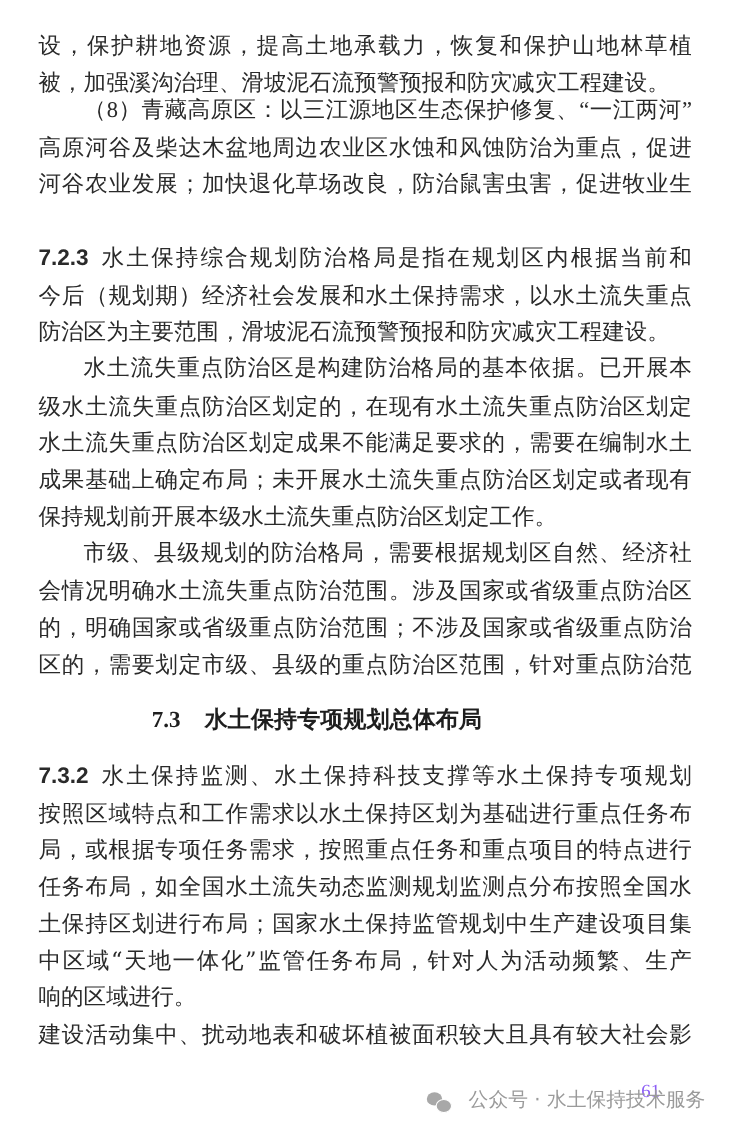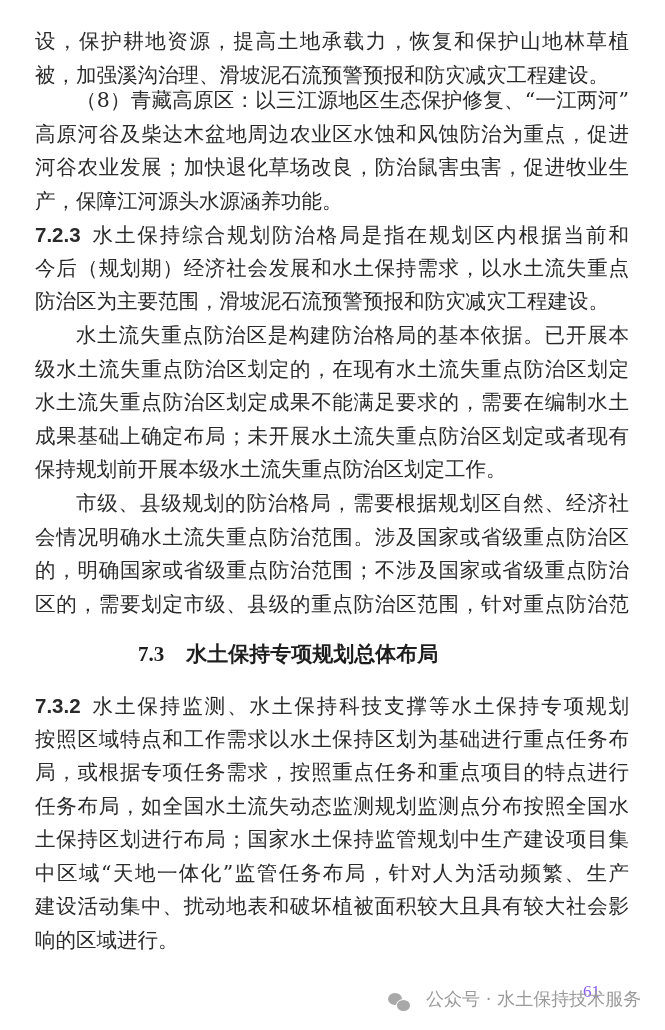--- a/index.html
+++ b/index.html
@@ -1,21 +1,21 @@
 <!DOCTYPE html>
 <html><head>
 <meta charset="utf-8">
 <style>
   html, body { margin: 0; padding: 0; background: #ffffff; }
   body { width: 665px; height: 1030px; position: relative; overflow: hidden;
          font-family: "DejaVu Serif", "Liberation Serif", serif; color: #2a2a2a; }
   .line { height: 33.5px; line-height: 33.5px; font-size: 20.5px; white-space: nowrap;
           text-align: justify; text-align-last: justify; letter-spacing: 0px; }
   .line.last { text-align-last: left; }
-  .indent { padding-left: 41px; }
+  .indent { padding-left: 41px; font-family: Liberation Serif, serif; }
   .clause-no { font-weight: bold; font-family: Liberation Sans, sans-serif; margin-right: 10px; }
   .section-title { position: absolute; left: 0; width: 576px; top: 640px; text-align: center;
                    font-family: "DejaVu Sans", sans-serif; font-weight: bold; font-size: 21px; color: #1e1e1e; }
   .section-title .num { font-family: "Liberation Serif", serif; margin-right: 22px; }
   .block { position: absolute; left: 35px; width: 594px; }
   .page-number { position: absolute; left: 583px; top: 982px; font-family: "Liberation Serif", serif;
                  font-size: 17px; color: #8b5cf6; }
   .watermark { position: absolute; left: 388px; top: 987px; font-family: "DejaVu Sans", sans-serif;
                font-size: 18px; color: #9a9a9a; display: flex; align-items: flex-end; gap: 16px; }
   .wechat-icon { width: 22px; height: 18px; position: relative; }
@@ -27,21 +27,20 @@
 
 <div class="block" style="top:17px;margin-top:8px;">
   <div class="line">设，保护耕地资源，提高土地承载力，恢复和保护山地林草植</div>
   <div class="line last">被，加强溪沟治理、滑坡泥石流预警预报和防灾减灾工程建设。</div>
 </div>
 
 <div class="block" style="top:84px;">
   <div class="line indent">（8）青藏高原区：以三江源地区生态保护修复、“一江两河”</div>
   <div class="line">高原河谷及柴达木盆地周边农业区水蚀和风蚀防治为重点，促进</div>
   <div class="line">河谷农业发展；加快退化草场改良，防治鼠害虫害，促进牧业生</div>
-  <div class="line last">产，保障江河源头水源涵养功能。</div>
 </div>
 
 <div class="block" style="top:218px;">
   <div class="line">
     <span class="clause-no">7.2.3</span><span>水土保持综合规划防治格局是指在规划区内根据当前和</span>
   </div>
   <div class="line">今后（规划期）经济社会发展和水土保持需求，以水土流失重点</div>
   <div class="line last">防治区为主要范围，滑坡泥石流预警预报和防灾减灾工程建设。</div>
 </div>
 
@@ -66,22 +65,22 @@
 
 <div class="block" style="top:689px;">
   <div class="line">
     <span class="clause-no">7.3.2</span><span>水土保持监测、水土保持科技支撑等水土保持专项规划</span>
   </div>
   <div class="line">按照区域特点和工作需求以水土保持区划为基础进行重点任务布</div>
   <div class="line">局，或根据专项任务需求，按照重点任务和重点项目的特点进行</div>
   <div class="line">任务布局，如全国水土流失动态监测规划监测点分布按照全国水</div>
   <div class="line">土保持区划进行布局；国家水土保持监管规划中生产建设项目集</div>
   <div class="line">中区域“天地一体化”监管任务布局，针对人为活动频繁、生产</div>
+  <div class="line last">响的区域进行。</div>
   <div class="line">建设活动集中、扰动地表和破坏植被面积较大且具有较大社会影</div>
-  <div class="line last">响的区域进行。</div>
 </div>
 
 <div class="page-number">61</div>
 <div class="watermark">
   <span class="wechat-icon">
       <span class="b1"></span>
       <span class="b2"></span>
     </span>
   <span>公众号 · 水土保持技术服务</span>
 </div>

